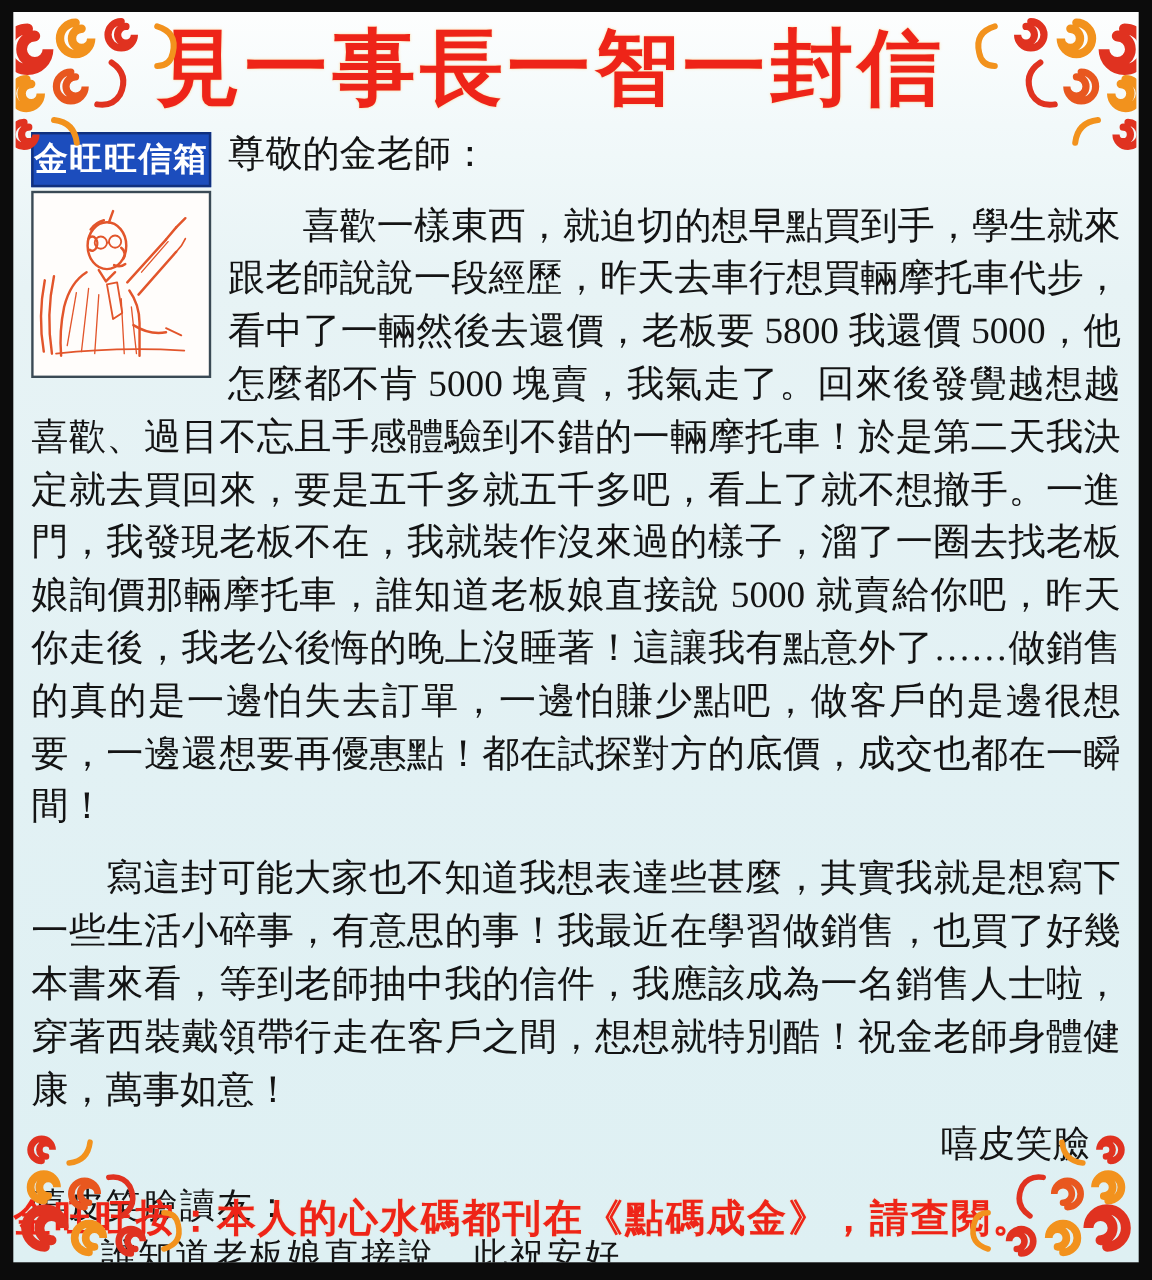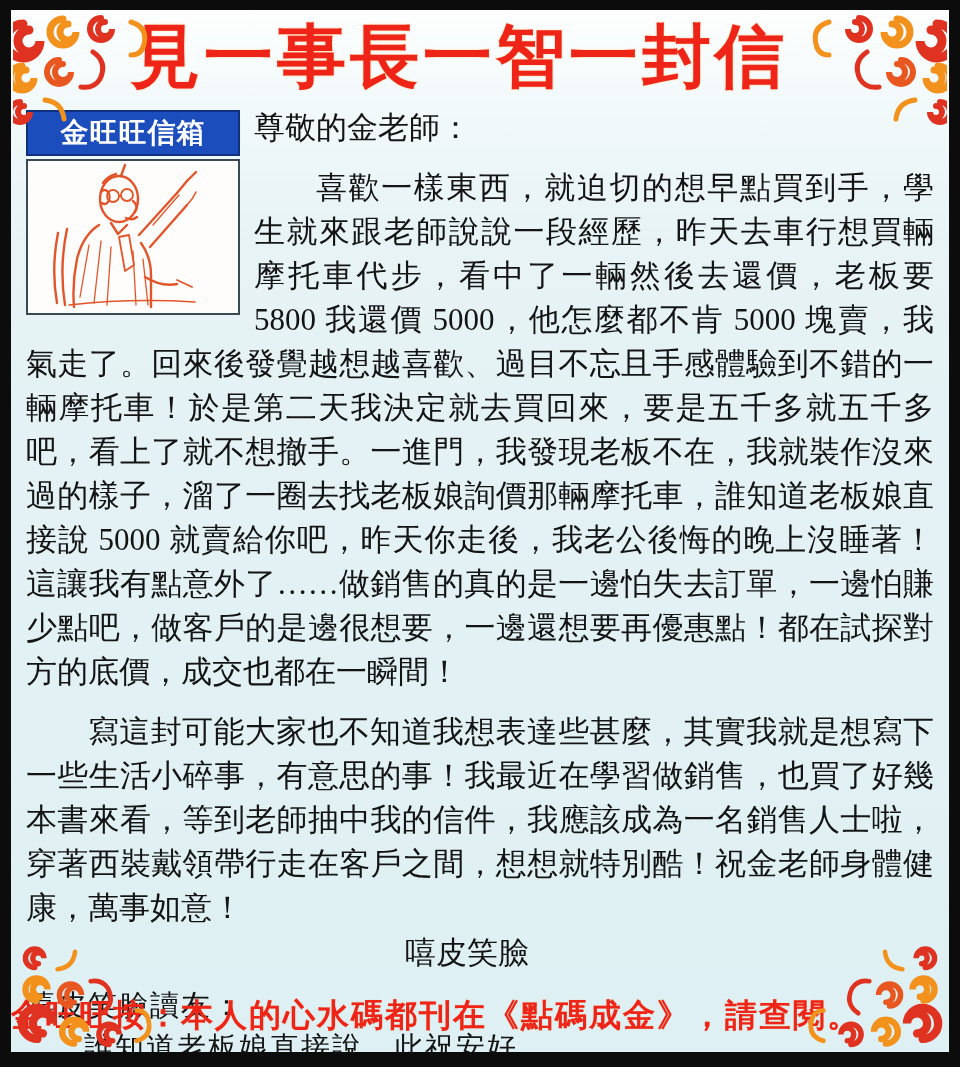--- a/index.html
+++ b/index.html
@@ -23,21 +23,21 @@
     margin:6px 120px 8px;
     font-size:69px;
     line-height:82px;
     font-weight:bold;
     letter-spacing:4px;
     color:#ee2418;
     text-shadow:0 0 2px rgba(255,170,40,.55);
     white-space:nowrap;
   }
   .content{position:relative;z-index:2;padding:0 15px;}
-  .sidebar{float:left;width:214px;margin:4px 14px 4px 0;}
+  .sidebar{float:left;width:150px;margin:4px 14px 4px 0;}
   .label-box{
     background:#1c4dbd;
     border:2px solid #10307e;
     color:#ffffff;
     font-family:"Liberation Sans","DejaVu Sans",sans-serif;
     font-weight:bold;
     font-size:28px;
     line-height:38px;
     text-align:center;
     letter-spacing:1px;
@@ -47,21 +47,21 @@
     margin-top:3px;
     height:152px;
     background:#fffdfb;
     border:2px solid #3a4a55;
     display:flex;align-items:center;justify-content:center;
     overflow:hidden;
   }
   .letter{font-size:31px;line-height:44px;text-align:justify;}
   .letter p{margin:0;}
   .letter .indent{text-indent:2em;margin-top:16px;}
-  .sig-line{text-align:center;padding-right:26px;font-size:31px;line-height:46px;}
+  .sig-line{text-align:right;padding-right:26px;font-size:31px;line-height:46px;}
   .reply{font-size:29px;line-height:42px;letter-spacing:2px;}
   .reply .addressee{margin-top:8px;}
   .reply .body{text-indent:2em;}
   .reply .sig{text-align:right;padding-right:42px;letter-spacing:3px;}
   .footer-note{
     position:absolute;
     left:0;right:0;bottom:14px;
     z-index:2;
     text-align:left;
     font-size:32px;

